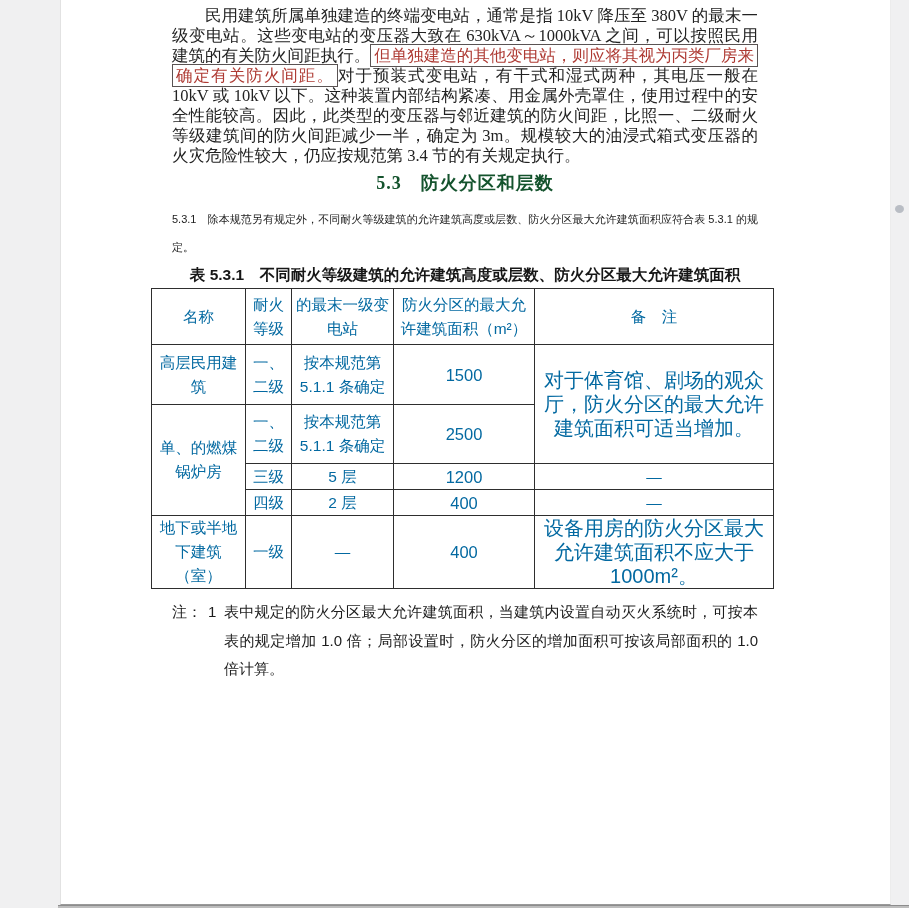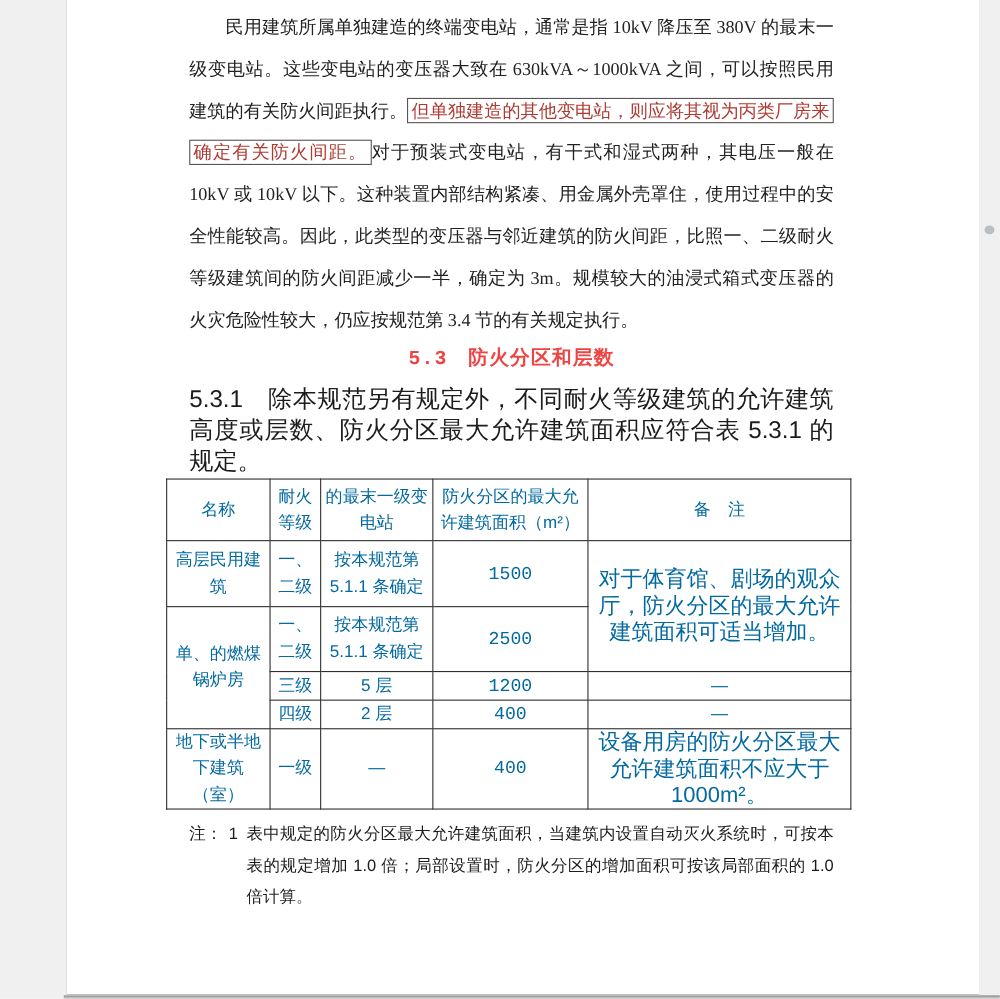--- a/index.html
+++ b/index.html
@@ -19,40 +19,40 @@
     position: absolute; left: 60px; top: 0; width: 831px; height: 905px;
     background: #ffffff;
     border-left: 1px solid #e2e2e2;
     border-right: 1px solid #ececec;
     border-bottom: 1px solid #9a9a9a;
   }
   .content {
     position: absolute; left: 111px; top: 6px; width: 586px;
   }
   .body-para {
-    font-size: 16.5px; line-height: 38px;
+    font-size: 16.5px; line-height: 20px;
     text-align: justify; text-indent: 2em;
     color: #222;
   }
   .hl {
     color: #ae3a33;
     border: 1px solid #5a5353;
     padding: 1px 3px;
     box-decoration-break: clone;
     -webkit-box-decoration-break: clone;
   }
   .section-heading {
-    font-family: Liberation Mono, monospace;
-    font-size: 18px; font-weight: bold; color: #ef4444;
+    font-family: Liberation Serif, serif;
+    font-size: 18px; font-weight: bold; color: #14532d;
     text-align: center; margin-top: 4px; line-height: 26px;
     letter-spacing: 1px;
   }
   .clause {
     font-family: "Liberation Sans", "DejaVu Sans", sans-serif;
-    font-size: 22px; line-height: 28px; color: #1c1c1c;
+    font-size: 11px; line-height: 28px; color: #1c1c1c;
     text-align: justify; margin-top: 9px;
   }
   .table-caption {
     font-family: "Liberation Sans", "DejaVu Sans", sans-serif;
     font-size: 15.5px; font-weight: bold; color: #161616;
     text-align: center; margin-top: 3px; line-height: 22px;
   }
   table.spec {
     border-collapse: collapse; table-layout: fixed;
     width: 622px; margin-left: -21px; margin-top: 2px;
@@ -68,21 +68,21 @@
   tr.hdr   { height: 56px; }
   tr.row-1 { height: 60px; }
   tr.row-2 { height: 59px; }
   tr.row-3 { height: 26px; }
   tr.row-4 { height: 26px; }
   tr.row-5 { height: 58px; }
   tr.row-3 td, tr.row-4 td { line-height: 22px; }
   td.remark {
     text-align: left; padding: 2px 9px; line-height: 31px; font-size: 20px;
   }
-  td.num { font-family: Liberation Mono, monospace; font-size: 16.5px; }
+  td.num { font-family: Liberation Sans, sans-serif; font-size: 16.5px; }
   .notes {
     font-family: "Liberation Sans", "DejaVu Sans", sans-serif;
     font-size: 15px; line-height: 28.5px; color: #1c1c1c;
     margin-top: 9px;
   }
   .note { display: flex; align-items: flex-start; }
   .note-label { flex: 0 0 36px; white-space: pre; }
   .note-num   { flex: 0 0 16px; }
   .note-text  { flex: 1 1 auto; text-align: justify; }
   .scroll-dot {
@@ -99,20 +99,21 @@
 <div class="page">
   <div class="content">
 
     <p class="body-para"><span>民用建筑所属单独建造的终端变电站，通常是指 10kV 降压至 380V 的最末一级变电站。这些变电站的变压器大致在 630kVA～1000kVA 之间，可以按照民用建筑的有关防火间距执行。</span><span class="hl">但单独建造的其他变电站，则应将其视为丙类厂房来确定有关防火间距。</span><span>对于预装式变电站，有干式和湿式两种，其电压一般在 10kV 或 10kV 以下。这种装置内部结构紧凑、用金属外壳罩住，使用过程中的安全性能较高。因此，此类型的变压器与邻近建筑的防火间距，比照一、二级耐火等级建筑间的防火间距减少一半，确定为 3m。规模较大的油浸式箱式变压器的火灾危险性较大，仍应按规范第 3.4 节的有关规定执行。</span></p>
 
 
     <h2 class="section-heading">5.3　防火分区和层数</h2>
 
     <p class="clause">5.3.1　除本规范另有规定外，不同耐火等级建筑的允许建筑高度或层数、防火分区最大允许建筑面积应符合表 5.3.1 的规定。</p>
 
+    <div class="table-caption">表 5.3.1　不同耐火等级建筑的允许建筑高度或层数、防火分区最大允许建筑面积</div>
 
     <table class="spec">
       <colgroup>
         <col style="width:94px">
         <col style="width:46px">
         <col style="width:102px">
         <col style="width:141px">
         <col style="width:239px">
       </colgroup>
       <tbody>

